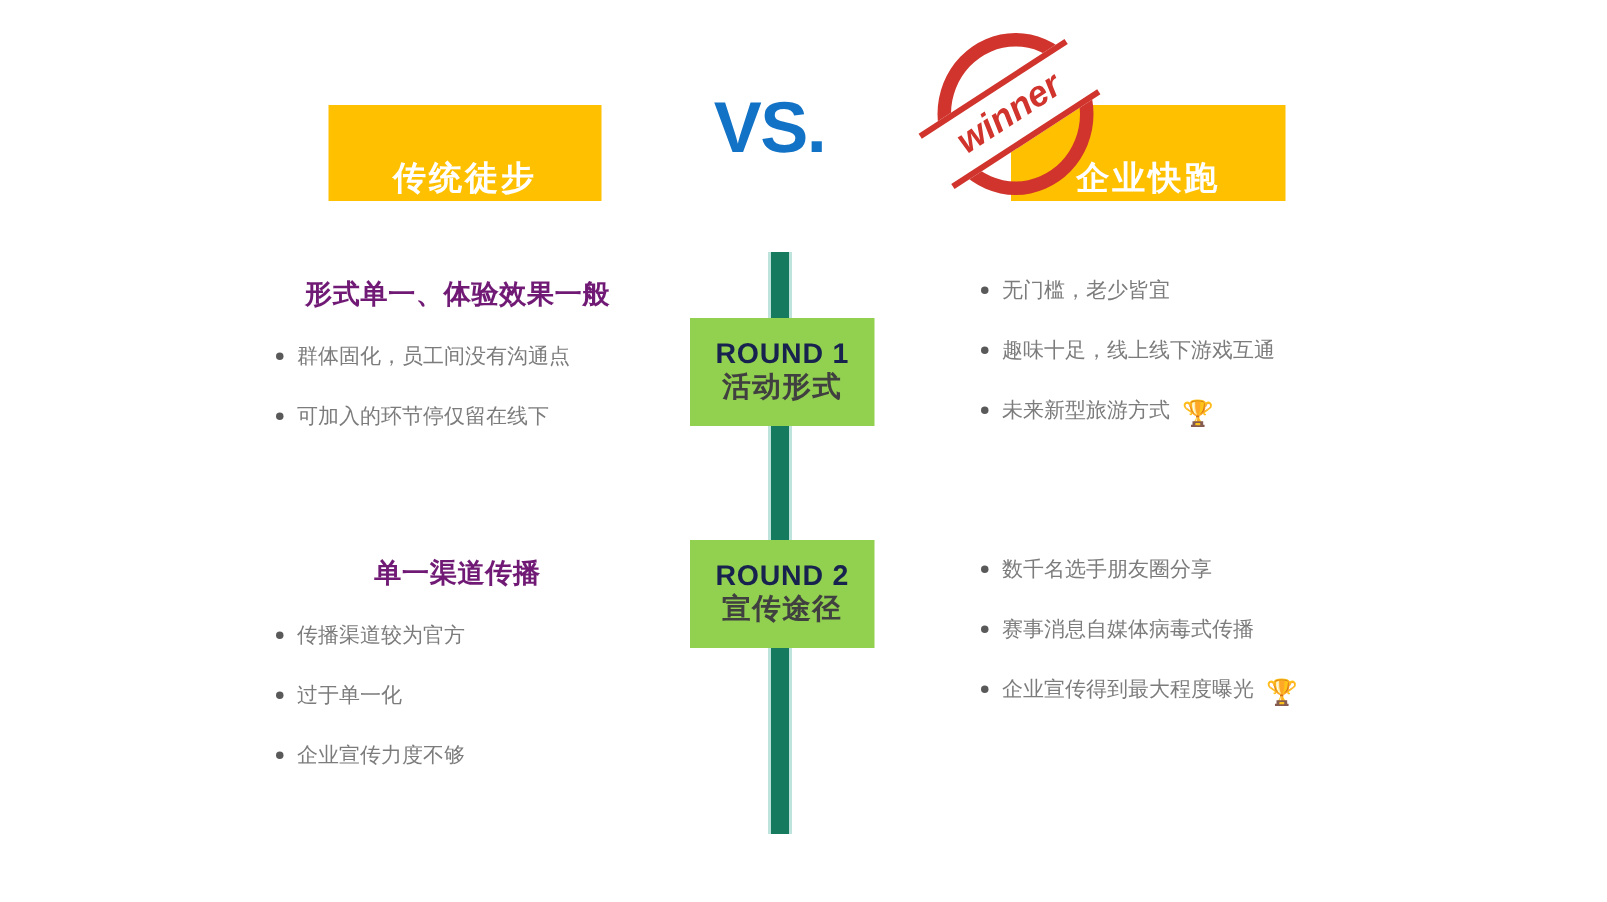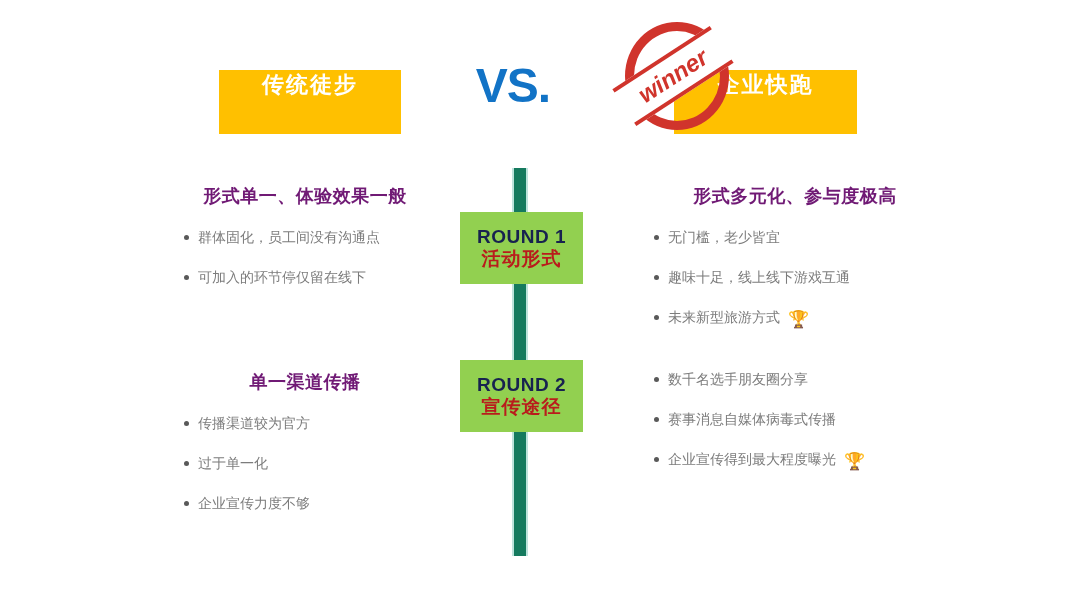--- a/index.html
+++ b/index.html
@@ -18,21 +18,21 @@
     width: 1071px;
     height: 601px;
     background: #ffffff;
   }
 
   
   .hdr-box {
     position: absolute;
     background: #FFC000;
     display: flex;
-    align-items: flex-start;
+    align-items: flex-end;
     justify-content: center;
   }
   .hdr-box .hdr-label {
     color: #ffffff;
     font-size: 22px;
     font-weight: bold;
     letter-spacing: 2px;
     white-space: nowrap;
   }
   #hdr-left  { left: 219px; top: 70px; width: 182px; height: 64px; }
@@ -117,21 +117,21 @@
   #round-1 { left: 460px; top: 212px; width: 123px; height: 72px; }
   #round-2 { left: 460px; top: 360px; width: 123px; height: 72px; }
   .round-box .round-en {
     color: #17224F;
     font-size: 19px;
     font-weight: bold;
     line-height: 1.15;
     letter-spacing: 0.5px;
   }
   .round-box .round-cn {
-    color: #b91c1c;
+    color: #404040;
     font-size: 19px;
     font-weight: bold;
     line-height: 1.2;
     letter-spacing: 1px;
   }
 
   
   .col {
     position: absolute;
     width: 330px;
@@ -231,21 +231,20 @@
   <div class="col col-left block-r2">
     <div class="col-head">单一渠道传播</div>
     <ul class="bullets">
       <li>传播渠道较为官方</li>
       <li>过于单一化</li>
       <li>企业宣传力度不够</li>
     </ul>
   </div>
 
   <div class="col col-right block-r1">
-    <div class="col-head">形式多元化、参与度极高</div>
     <ul class="bullets">
       <li><span>无门槛，老少皆宜</span></li>
       <li><span>趣味十足，线上线下游戏互通</span></li>
       <li><span>未来新型旅游方式</span><span class="trophy">🏆</span></li>
     </ul>
   </div>
 
   <div class="col col-right block-r2">
     <ul class="bullets">
       <li><span>数千名选手朋友圈分享</span></li>

